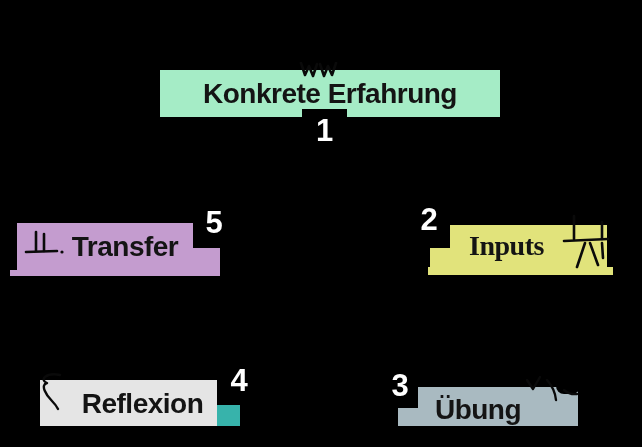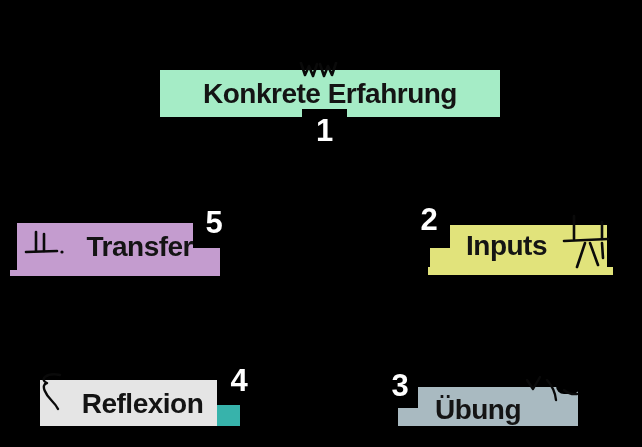--- a/index.html
+++ b/index.html
@@ -43,21 +43,21 @@
   #uebung-notch{left:556px;top:381px;width:24px;height:13px;background:#000;border-radius:0 0 8px 8px;}
 
   
   #reflexion-main{left:40px;top:380px;width:177px;height:48px;padding-left:28px;}
   #reflexion-step{left:217px;top:405px;width:23px;height:23px;}
   #reflexion-strip{left:43px;top:428px;width:194px;height:8px;}
   #num-4{left:225px;top:365px;width:28px;}
   #reflexion-icon{left:38px;top:372px;}
 
   
-  #transfer-main{left:17px;top:223px;width:176px;height:47px;padding-left:40px;justify-content:flex-end;}
+  #transfer-main{left:17px;top:223px;width:176px;height:47px;padding-left:40px;}
   #transfer-step{left:193px;top:248px;width:27px;height:28px;}
   #transfer-strip{left:10px;top:270px;width:210px;height:6px;}
   #num-5{left:200px;top:207px;width:28px;}
   #transfer-icon{left:24px;top:226px;}
 </style>
 </head>
 <body>
 
 <div id="canvas">
 
@@ -68,21 +68,21 @@
   <div class="num" id="num-1">1</div>
   <div class="icon" id="konkrete-icon">
     <svg width="40" height="18" viewBox="0 0 40 18" fill="none" stroke="#0a0a0a" stroke-width="2.6" stroke-linecap="round" stroke-linejoin="round">
       <polyline points="2,1 6,13 10,4 14,14 18,2"></polyline>
       <polyline points="21,2 25,14 29,4 33,13 37,1"></polyline>
     </svg>
   </div>
 
   <div class="rect" id="inputs-step" style="background: rgb(225, 227, 123);"></div>
   <div class="rect" id="inputs-strip" style="background: rgb(225, 227, 123);"></div>
-  <div class="main" id="inputs-main" style="background: rgb(225, 227, 123);">
+  <div class="main" id="inputs-main" style="background: rgb(225, 227, 123); font-family: Liberation Serif, serif;">
     <span>Inputs</span>
   </div>
   <div class="num" id="num-2">2</div>
   <div class="icon" id="inputs-icon">
     <svg width="50" height="56" viewBox="0 0 50 56" fill="none" stroke="#0a0a0a" stroke-width="2.6" stroke-linecap="round" stroke-linejoin="round">
       <line x1="13" y1="2" x2="13" y2="25"></line>
       <line x1="41" y1="8" x2="41" y2="25"></line>
       <path d="M3 27 L47 25"></path>
       <line x1="24" y1="29" x2="16" y2="53"></line>
       <line x1="29" y1="29" x2="37" y2="51"></line>

